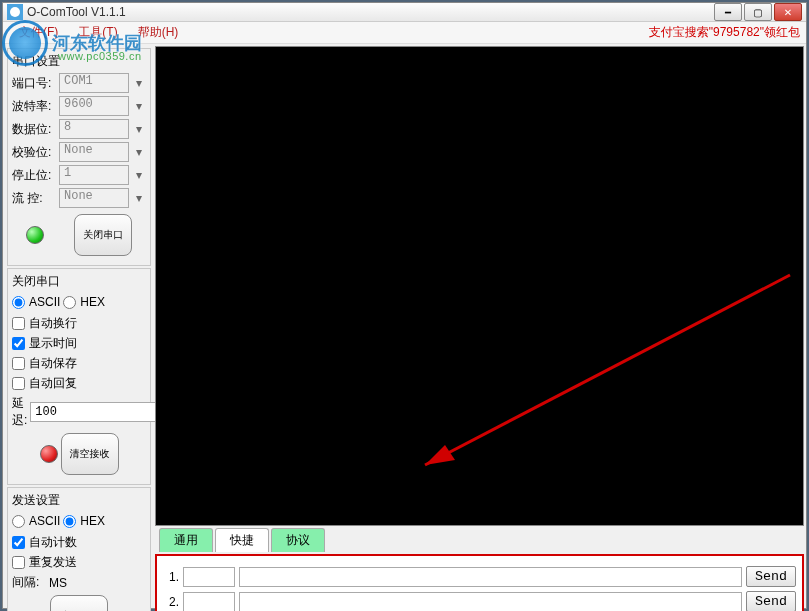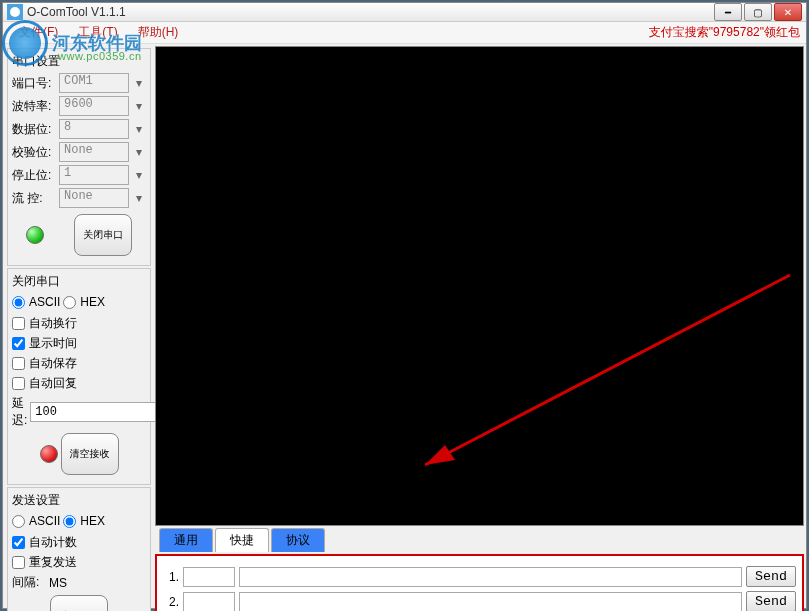--- a/index.html
+++ b/index.html
@@ -31,21 +31,21 @@
 .btn { padding: 13px 8px; border: 1px solid #888; background: linear-gradient(#fdfdfd,#e3e3e3); border-radius: 8px; cursor: pointer; font-size: 10px; }
 .led { width: 18px; height: 18px; border-radius: 50%; border: 1px solid #666; }
 .led.green { background: radial-gradient(circle at 30% 30%, #b4ffb4, #1ec41e 60%, #0a7a0a); }
 .led.red { background: radial-gradient(circle at 30% 30%, #ff9a9a, #e02020 60%, #7a0a0a); }
 .chk, .rdo { display: flex; align-items: center; gap: 4px; margin: 3px 0; }
 .chk input, .rdo input { margin: 0; }
 .rdogroup { display: flex; gap: 3px; }
 .main { flex: 1; display: flex; flex-direction: column; gap: 2px; }
 .terminal { flex: 1; background: #000; border: 1px solid #888; }
 .tabs { display: flex; gap: 2px; padding: 0 4px; }
-.tab { padding: 3px 14px; border: 1px solid #aaa; border-bottom: none; background: #3b82f6; border-radius: 3px 3px 0 0; cursor: pointer; }
+.tab { padding: 3px 14px; border: 1px solid #aaa; border-bottom: none; background: #86efac; border-radius: 3px 3px 0 0; cursor: pointer; }
 .tab.active { background: #fff; }
 .quickpanel { border: 2px solid #d00000; padding: 6px 6px 6px 6px; background: #fff; position: relative; }
 .qrow { display: flex; align-items: center; gap: 4px; margin: 4px 0; }
 .qrow .num { width: 16px; text-align: right; color: #000; }
 .qrow .short { width: 52px; height: 20px; border: 1px solid #aaa; }
 .qrow .long { flex: 1; height: 20px; border: 1px solid #aaa; }
 .qrow .sendb { padding: 2px 8px; border: 1px solid #888; background: linear-gradient(#fdfdfd,#e3e3e3); border-radius: 2px; cursor: pointer; font-family: "Courier New", monospace; }
 .addbtn { position: absolute; right: 8px; bottom: 6px; width: 30px; height: 30px; border-radius: 50%; background: #000; color: #fff; display: flex; align-items: center; justify-content: center; font-size: 20px; font-weight: bold; cursor: pointer; }
 .arrow { position: absolute; pointer-events: none; }
 </style>

